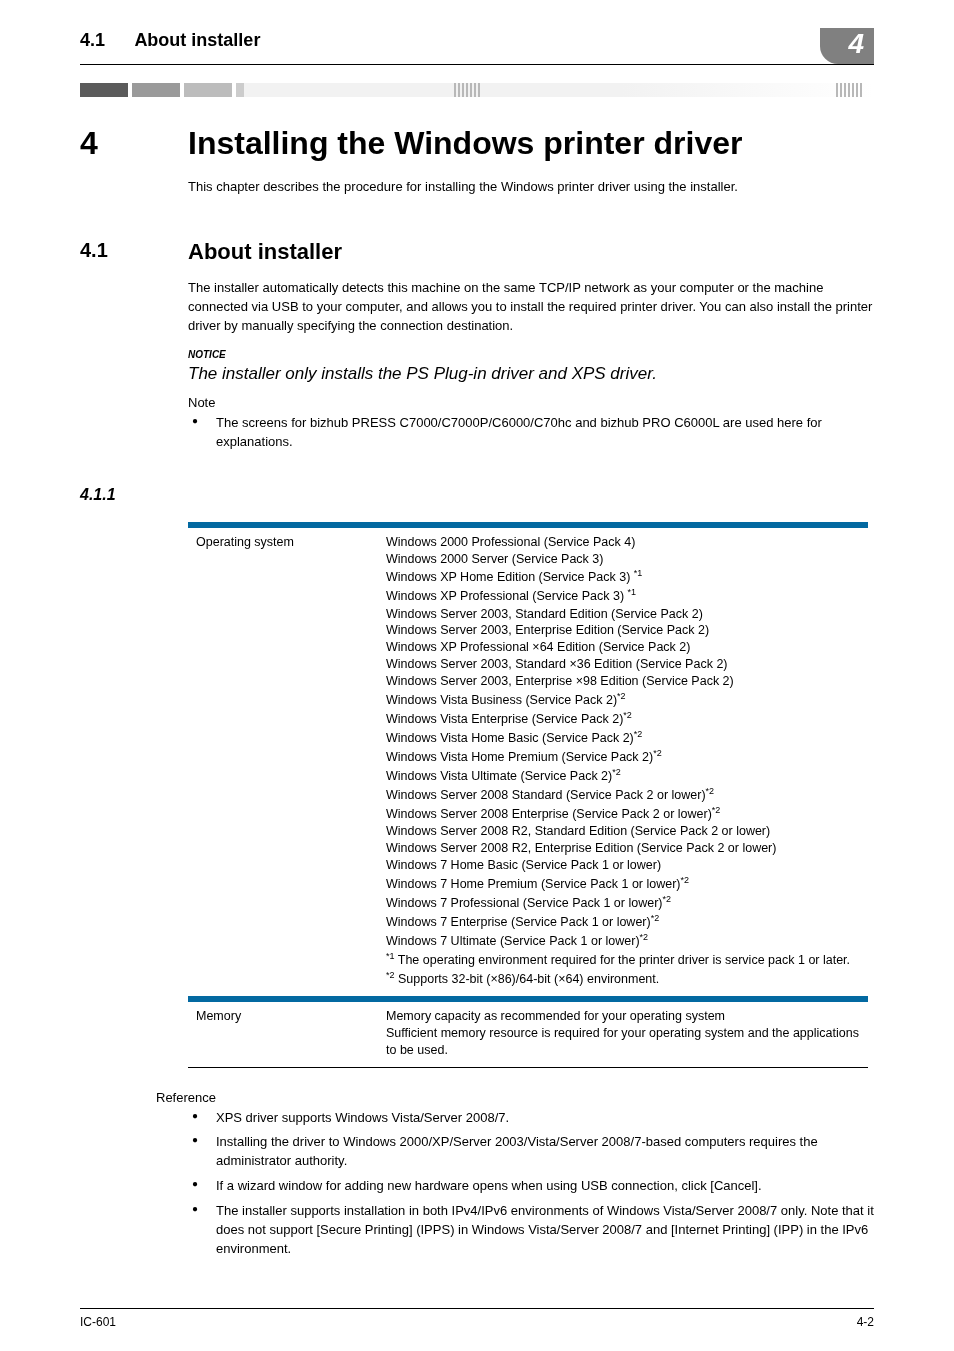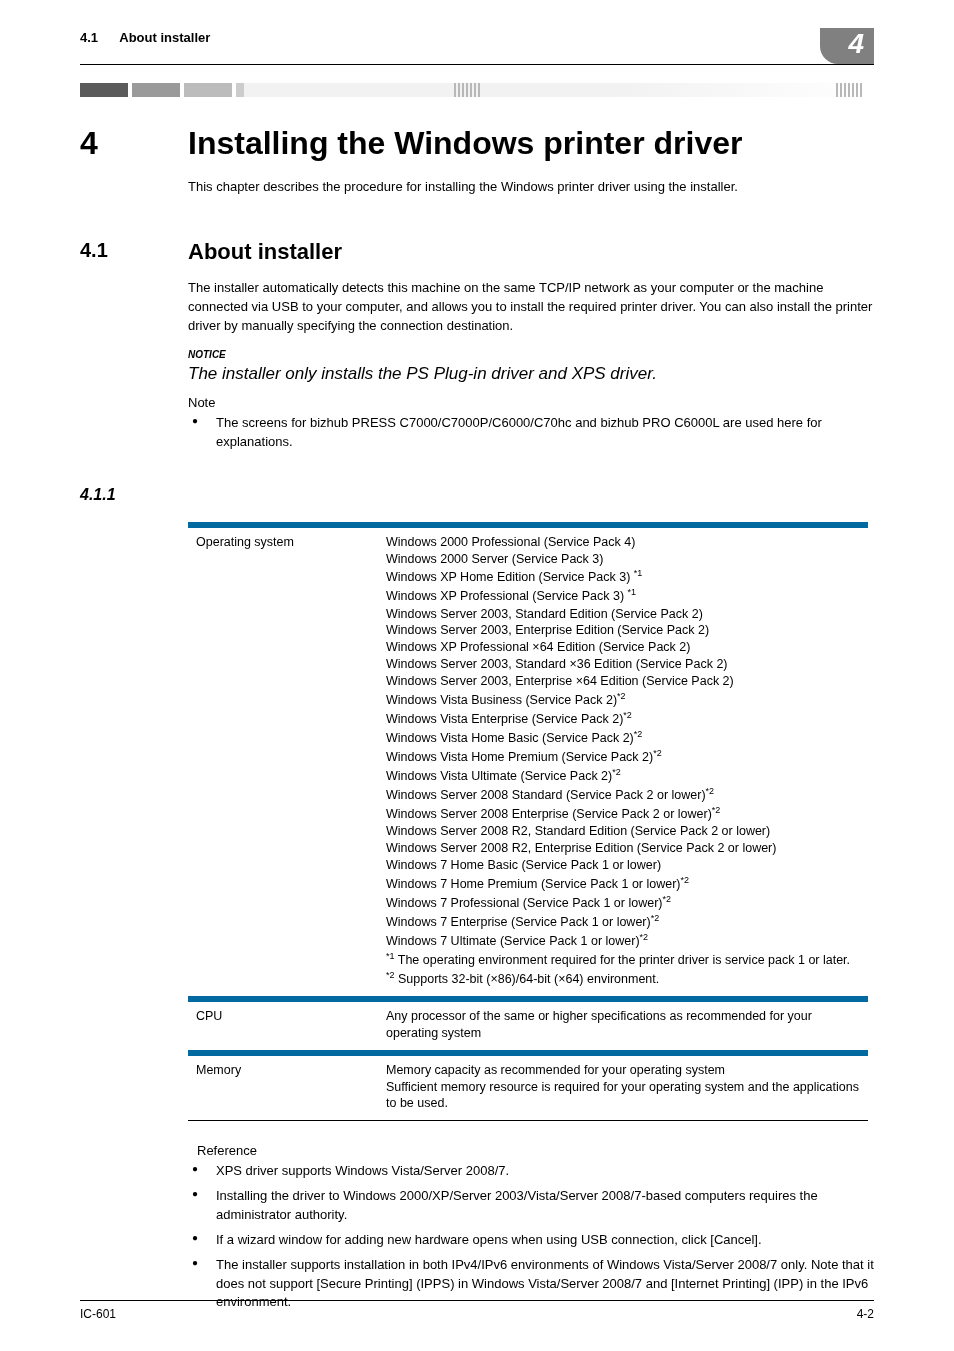--- a/index.html
+++ b/index.html
@@ -15,21 +15,21 @@
       display: flex;
       justify-content: space-between;
       align-items: flex-start;
       padding: 30px 80px 0 80px;
       border-bottom: 1px solid #000;
       margin: 0 80px;
       padding-left: 0;
       padding-right: 0;
     }
     .header-left {
-      font-size: 13px;
+      font-size: 18px;
       font-weight: bold;
     }
     .header-right {
       font-size: 28px;
       font-weight: bold;
       font-style: italic;
       color: #fff;
       background: #808080;
       padding: 2px 10px 6px 28px;
       border-radius: 0 0 0 18px;
@@ -136,25 +136,25 @@
       vertical-align: top;
       line-height: 1.35;
     }
     table.spec td.label {
       width: 190px;
     }
     .os-list .line { display: block; }
     sup { font-size: 9px; vertical-align: super; }
     .ref-label {
       font-size: 13px;
-      margin: 22px 0 0 117px;
+      margin: 22px 0 0 76px;
     }
     .page-footer {
       position: absolute;
-      bottom: 30px;
+      bottom: 22px;
       left: 80px;
       right: 80px;
       border-top: 1px solid #000;
       padding-top: 6px;
       display: flex;
       justify-content: space-between;
       font-size: 12px;
     }
   </style>
 </head>
@@ -217,44 +217,40 @@
       <td class="label">Operating system</td>
       <td class="os-list" id="os-cell">
             <span class="line">Windows 2000 Professional (Service Pack 4)</span>
             <span class="line">Windows 2000 Server (Service Pack 3)</span>
             <span class="line">Windows XP Home Edition (Service Pack 3) <sup>*1</sup></span>
             <span class="line">Windows XP Professional (Service Pack 3) <sup>*1</sup></span>
             <span class="line">Windows Server 2003, Standard Edition (Service Pack 2)</span>
             <span class="line">Windows Server 2003, Enterprise Edition (Service Pack 2)</span>
             <span class="line">Windows XP Professional ×64 Edition (Service Pack 2)</span>
             <span class="line">Windows Server 2003, Standard ×36 Edition (Service Pack 2)</span>
-            <span class="line">Windows Server 2003, Enterprise ×64 Edition (Service Pack 2)</span>
+            <span class="line">Windows Server 2003, Enterprise ×98 Edition (Service Pack 2)</span>
             <span class="line">Windows Vista Business (Service Pack 2)<sup>*2</sup></span>
             <span class="line">Windows Vista Enterprise (Service Pack 2)<sup>*2</sup></span>
             <span class="line">Windows Vista Home Basic (Service Pack 2)<sup>*2</sup></span>
             <span class="line">Windows Vista Home Premium (Service Pack 2)<sup>*2</sup></span>
             <span class="line">Windows Vista Ultimate (Service Pack 2)<sup>*2</sup></span>
             <span class="line">Windows Server 2008 Standard (Service Pack 2 or lower)<sup>*2</sup></span>
             <span class="line">Windows Server 2008 Enterprise (Service Pack 2 or lower)<sup>*2</sup></span>
             <span class="line">Windows Server 2008 R2, Standard Edition (Service Pack 2 or lower)</span>
             <span class="line">Windows Server 2008 R2, Enterprise Edition (Service Pack 2 or lower)</span>
             <span class="line">Windows 7 Home Basic (Service Pack 1 or lower)</span>
             <span class="line">Windows 7 Home Premium (Service Pack 1 or lower)<sup>*2</sup></span>
             <span class="line">Windows 7 Professional (Service Pack 1 or lower)<sup>*2</sup></span>
             <span class="line">Windows 7 Enterprise (Service Pack 1 or lower)<sup>*2</sup></span>
             <span class="line">Windows 7 Ultimate (Service Pack 1 or lower)<sup>*2</sup></span>
             <span class="line"><sup>*1</sup> The operating environment required for the printer driver is service pack 1 or later.</span>
             <span class="line"><sup>*2</sup> Supports 32-bit (×86)/64-bit (×64) environment.</span>
           </td>
     </tr>
     <tr>
-      <td class="label">CPU</td>
-      <td>Any processor of the same or higher specifications as recommended for your operating system</td>
-    </tr>
-    <tr>
       <td class="label">Memory</td>
       <td id="mem-cell">
             <div>Memory capacity as recommended for your operating system</div>
             <div>Sufficient memory resource is required for your operating system and the applications to be used.</div>
           </td>
     </tr>
   </tbody>
     </table>
 
   <p class="ref-label">Reference</p>

